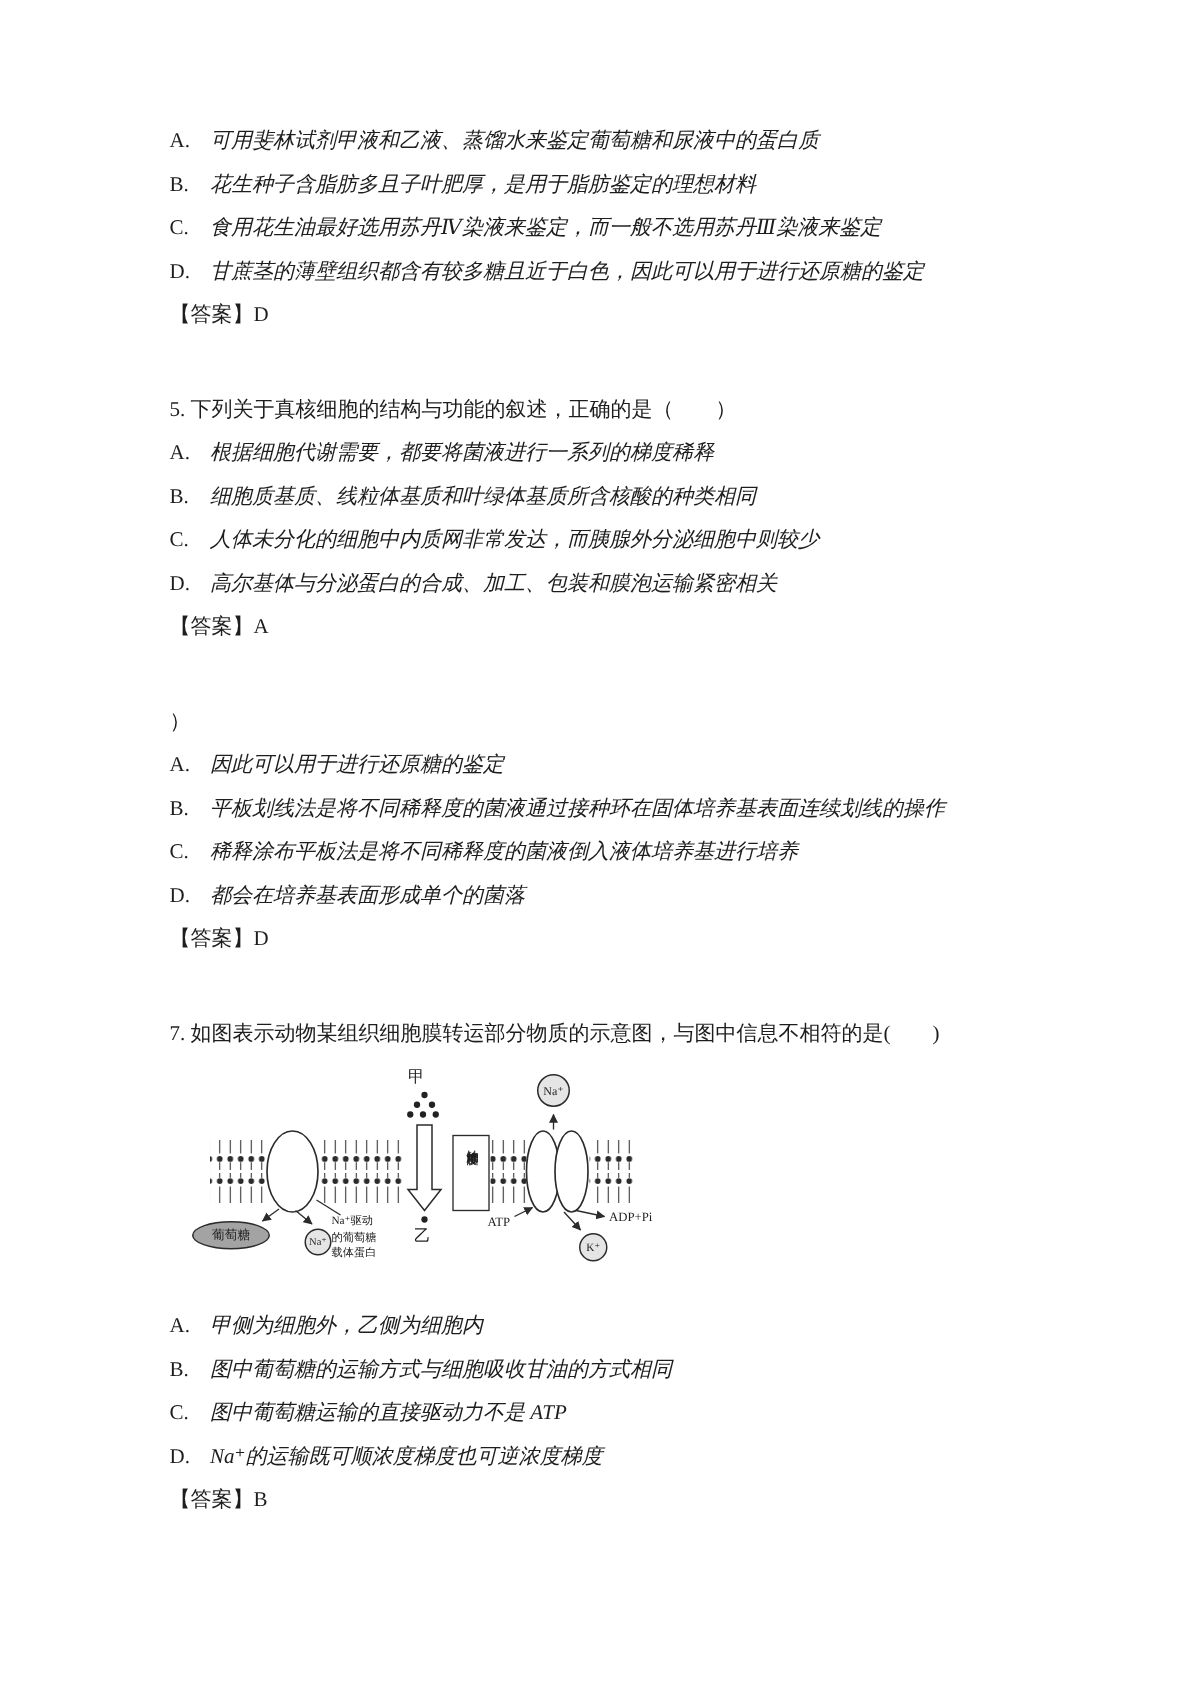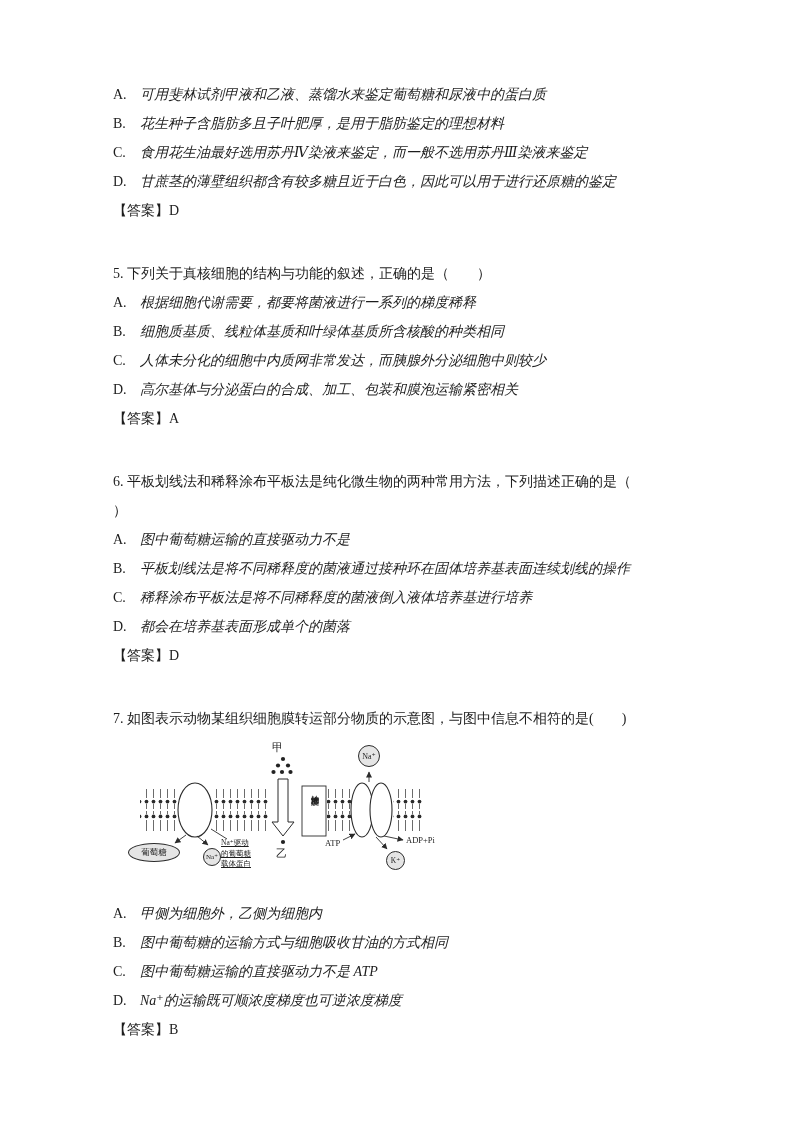--- a/index.html
+++ b/index.html
@@ -30,21 +30,21 @@
   .diagram svg { position:absolute; left:0; top:0; }
   .dlabel { position:absolute; color:#1d1d1d; line-height:1.15; }
   .ion {
     position:absolute; border:1px solid #2b2b2b; border-radius:50%;
     display:flex; align-items:center; justify-content:center;
     background:#e5e5e5; font-size:8px;
   }
   .oval {
     position:absolute; border:1px solid #2b2b2b; border-radius:50% / 50%;
     display:flex; align-items:center; justify-content:center;
-    background:#e5e5e5;
+    background:#a3a3a3;
   }
   .vtext {
     position:absolute;
     writing-mode:vertical-rl; text-orientation:upright;
     font-size:8px; letter-spacing:0.5px;
   }
   .carrier-note { white-space:pre-line; }
 </style>
 </head>
 <body>
@@ -86,25 +86,24 @@
       <span class="opt-text">人体未分化的细胞中内质网非常发达，而胰腺外分泌细胞中则较少</span>
     </div>
     <div class="line opt">
       <span class="opt-label">D.</span>
       <span class="opt-text">高尔基体与分泌蛋白的合成、加工、包装和膜泡运输紧密相关</span>
     </div>
     <div class="line">【答案】A</div>
   </div>
 
   <div class="qblock">
-    <div class="line">6. 平板划线法和稀释涂布平板法是纯化微生物的两种常用方法，下列描述正确的是（</div>
     <div class="line">）</div>
     <div class="line opt">
       <span class="opt-label">A.</span>
-      <span class="opt-text">图中葡萄糖运输的直接驱动力不是</span>
+      <span class="opt-text">因此可以用于进行还原糖的鉴定</span>
     </div>
     <div class="line opt">
       <span class="opt-label">B.</span>
       <span class="opt-text">平板划线法是将不同稀释度的菌液通过接种环在固体培养基表面连续划线的操作</span>
     </div>
     <div class="line opt">
       <span class="opt-label">C.</span>
       <span class="opt-text">稀释涂布平板法是将不同稀释度的菌液倒入液体培养基进行培养</span>
     </div>
     <div class="line opt">
@@ -183,21 +182,21 @@
 
       <div class="ion" style="left:236px; top:6px; width:22px; height:22px;">Na⁺</div>
       <div class="ion" style="left:81px; top:109px; width:18px; height:18px; font-size:7px;">Na⁺</div>
       <div class="ion" style="left:264px; top:112px; width:19px; height:19px; font-size:7.5px;">K⁺</div>
 
       <div class="oval" style="left:6px; top:104px; width:52px; height:19px; font-size:8.5px;">葡萄糖</div>
 
       <div class="dlabel" style="left:203px; top:100px; font-size:8.5px;text-align:center;">ATP</div>
       <div class="dlabel" style="left:284px; top:97px; font-size:8.5px;">ADP+Pi</div>
 
-      <div class="dlabel carrier-note" style="left:99px; top:99px; font-size:7.5px; line-height:10.5px;text-decoration:underline;">Na⁺驱动
+      <div class="dlabel carrier-note" style="left:99px; top:99px; font-size:7.5px; line-height:10.5px;">Na⁺驱动
 的葡萄糖
 载体蛋白</div>
     </div>
 
     <div class="line opt">
       <span class="opt-label">A.</span>
       <span class="opt-text">甲侧为细胞外，乙侧为细胞内</span>
     </div>
     <div class="line opt">
       <span class="opt-label">B.</span>

